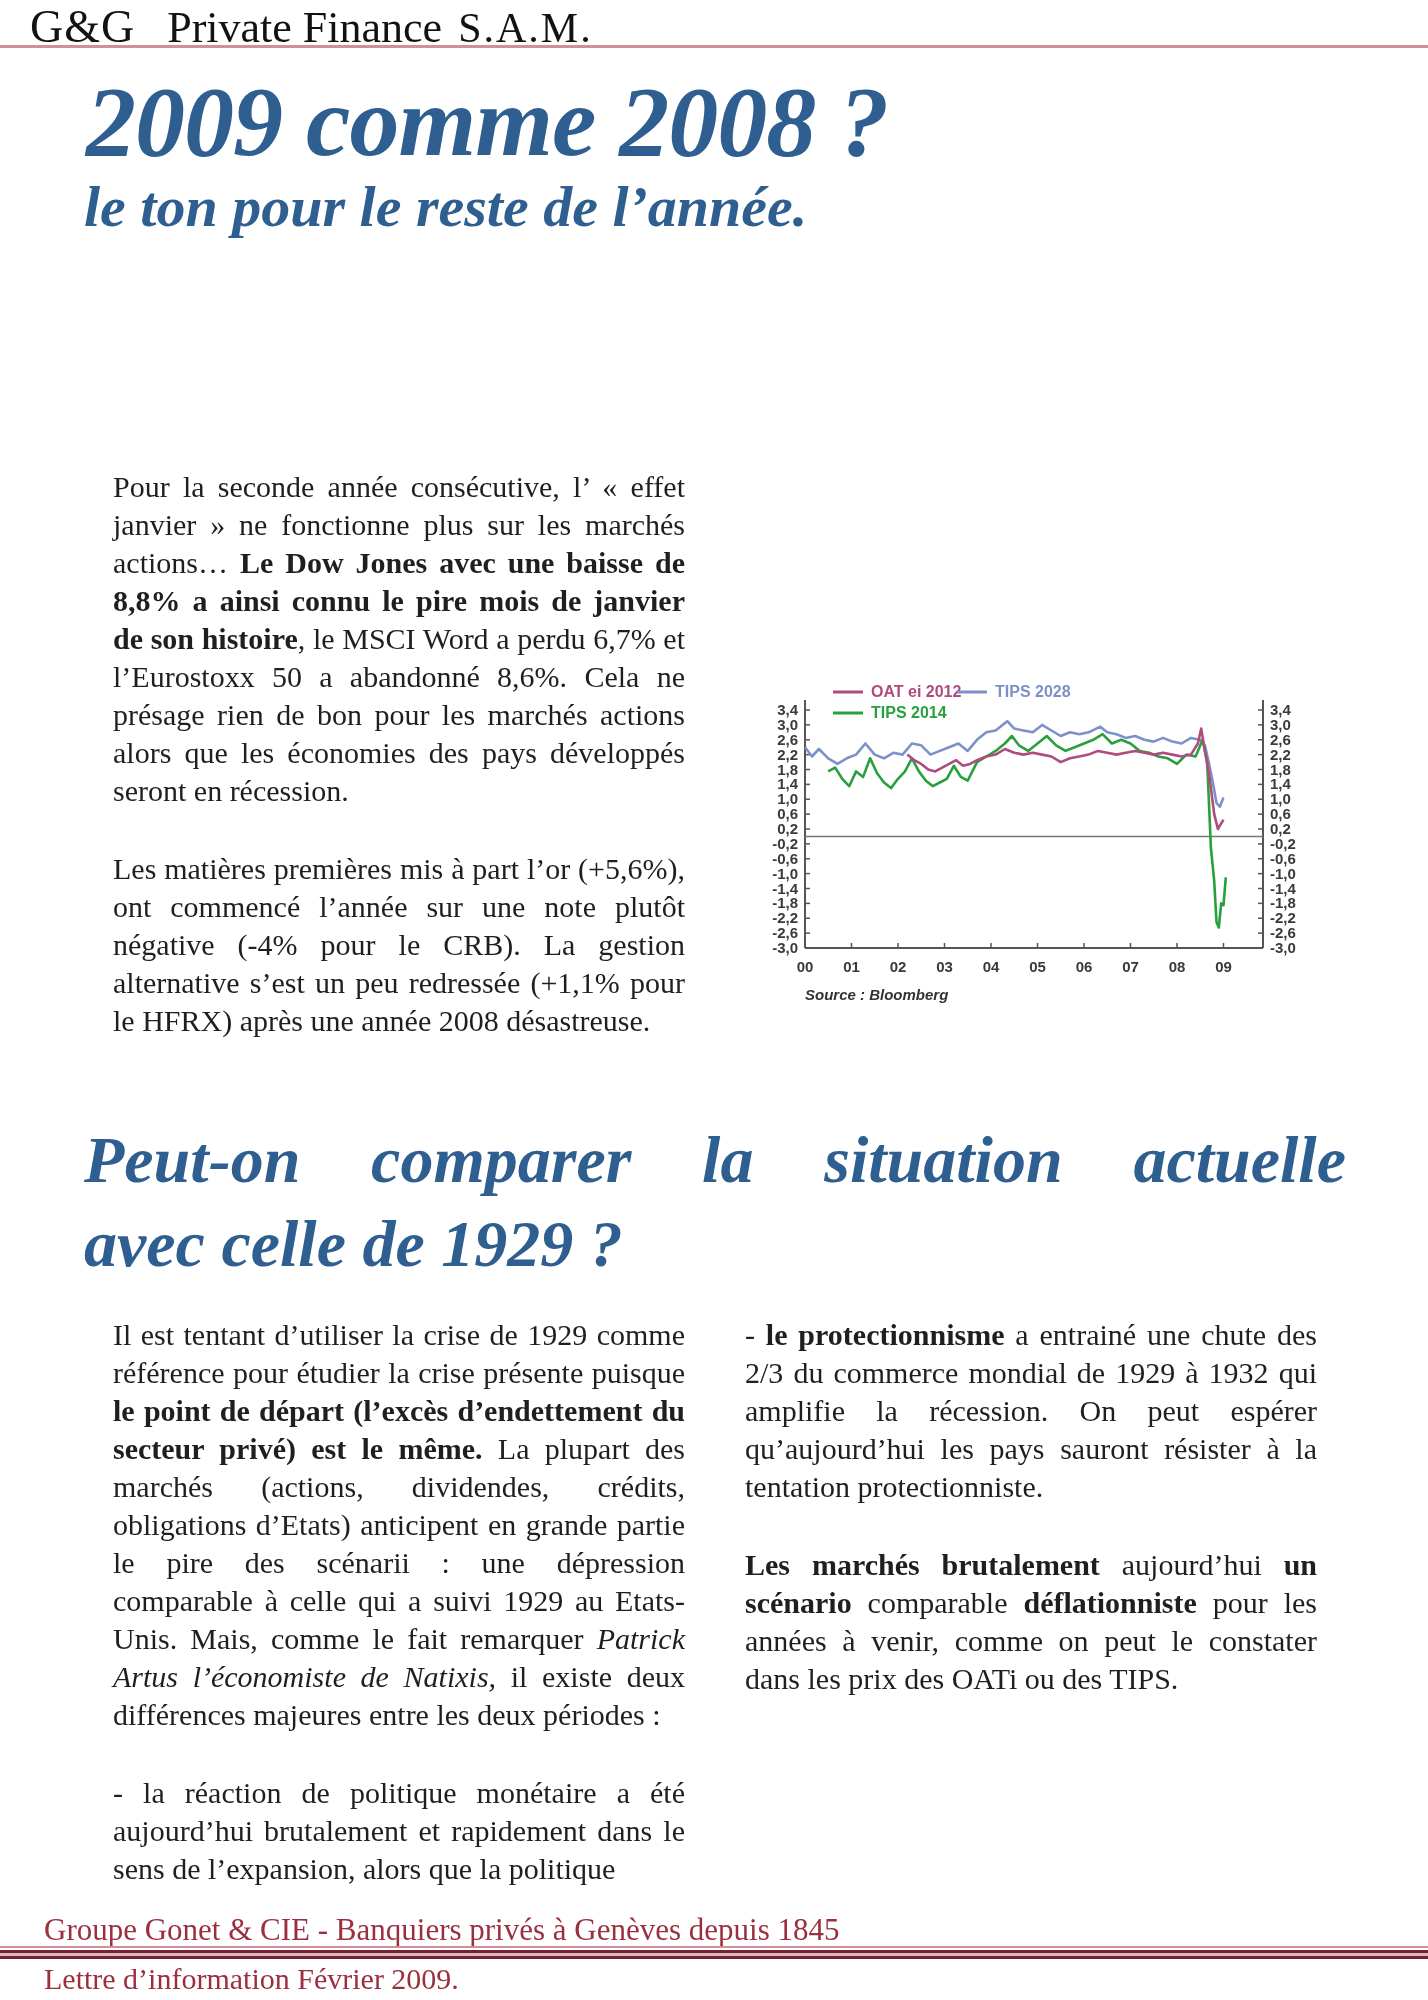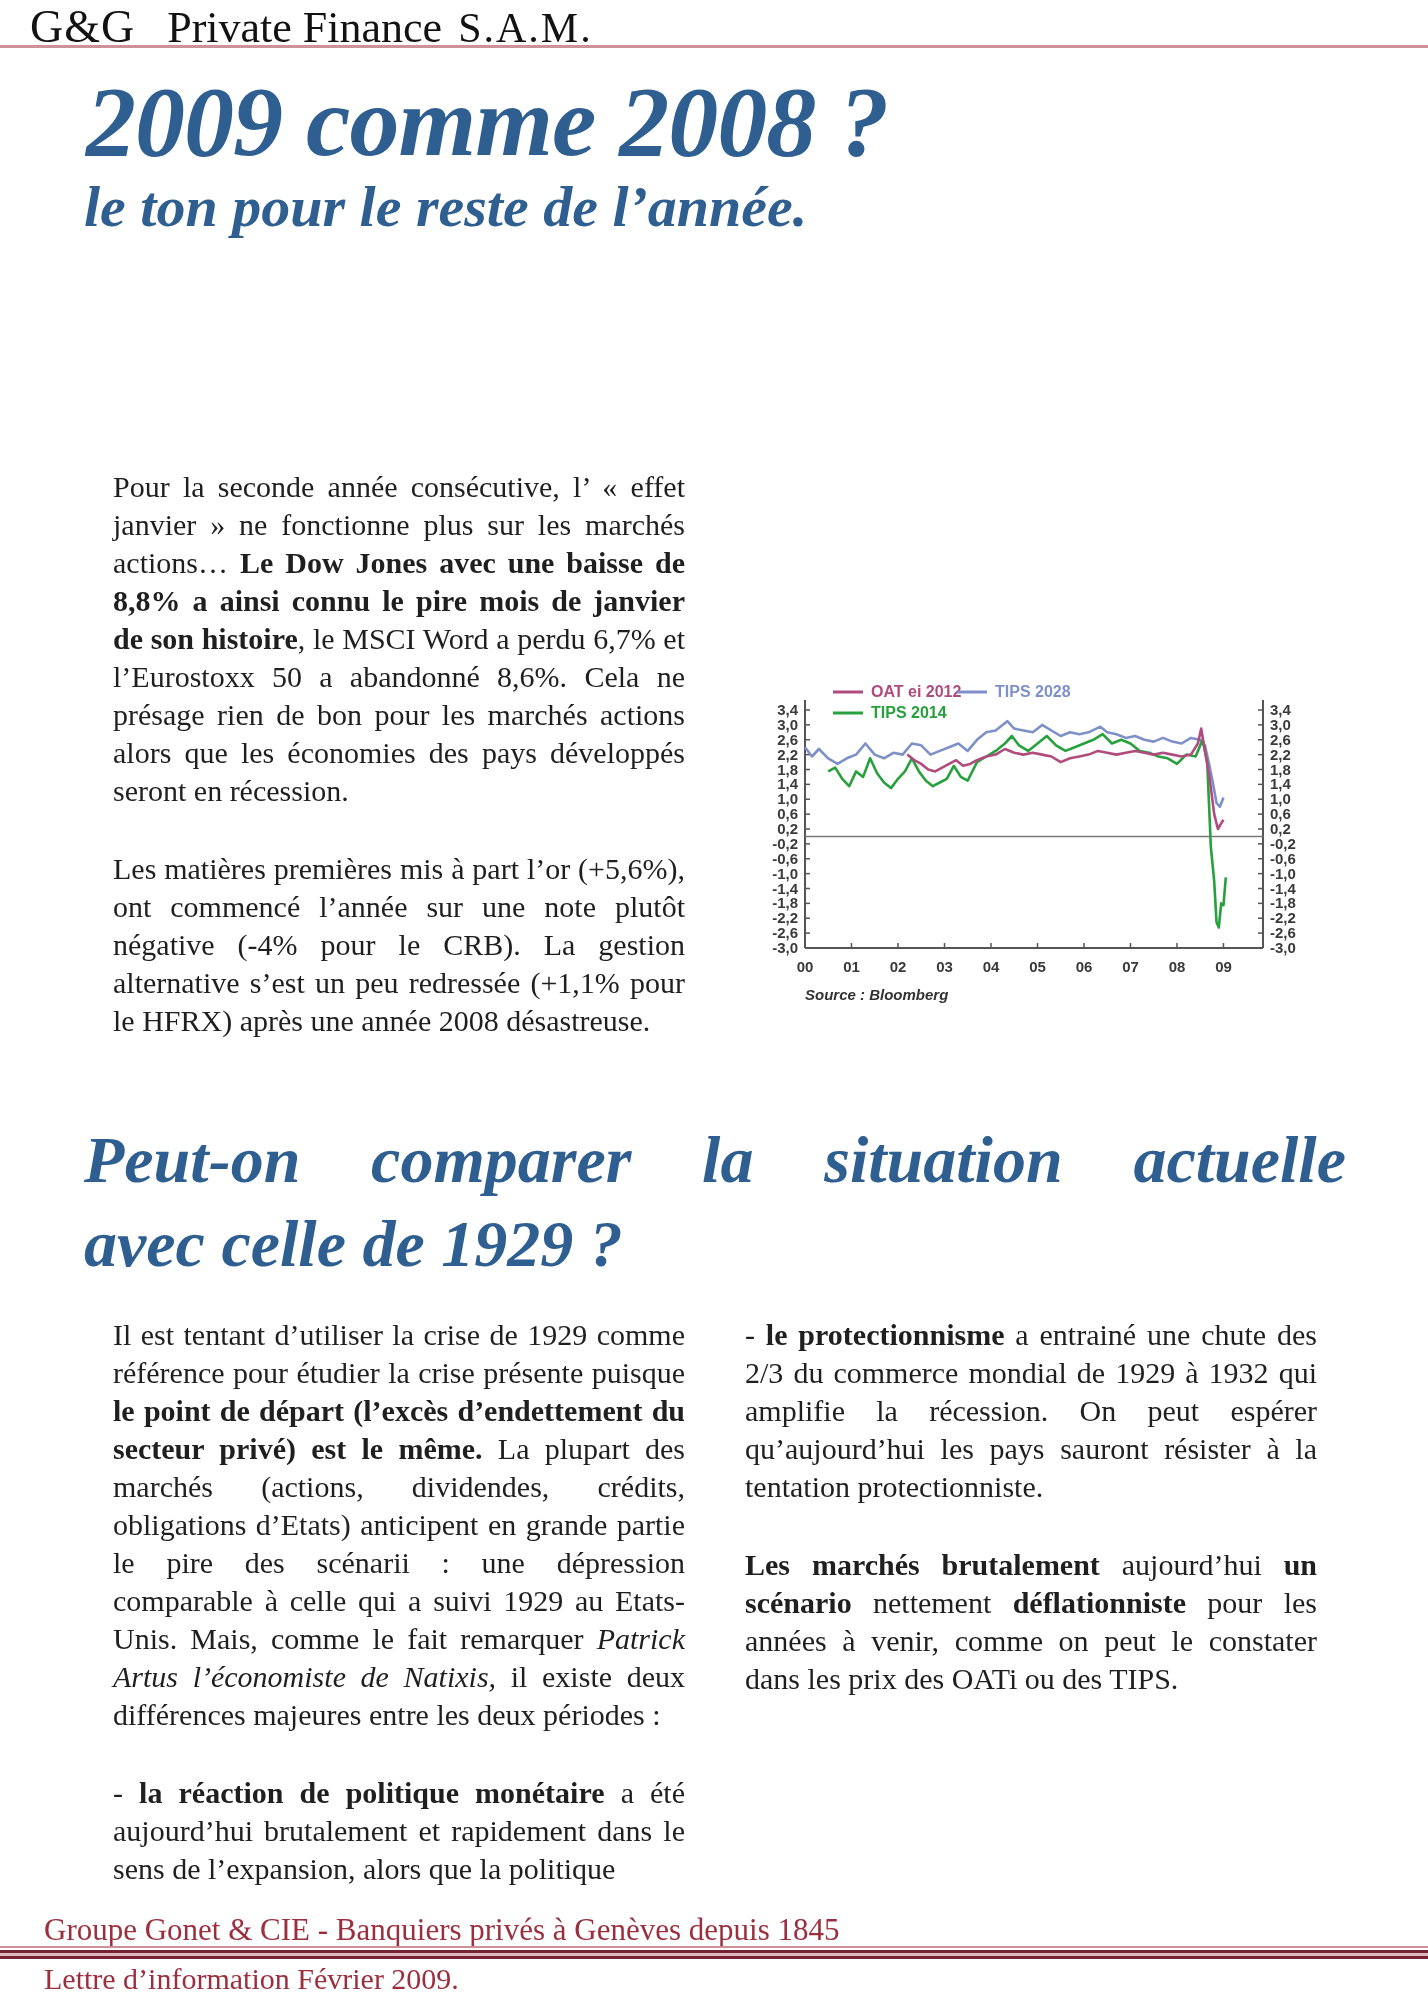--- a/index.html
+++ b/index.html
@@ -183,26 +183,26 @@
       </svg>
   </div>
 
   <div class="h2">
     <div class="h2-line1">Peut-on comparer la situation actuelle</div>
     <div>avec celle de 1929 ?</div>
   </div>
 
   <div id="col-left-2" class="col">
     <p><span>Il est tentant d’utiliser la crise de 1929 comme référence pour étudier la crise présente puisque </span><span style="font-weight: bold;">le point de départ (l’excès d’endettement du secteur privé) est le même.</span><span> La plupart des marchés (actions, dividendes, crédits, obligations d’Etats) anticipent en grande partie le pire des scénarii : une dépression comparable à celle qui a suivi 1929 au Etats-Unis. Mais, comme le fait remarquer </span><span style="font-style: italic;">Patrick Artus l’économiste de Natixis,</span><span> il existe deux différences majeures entre les deux périodes :</span></p>
-    <p><span>- </span><span style="font-weight: bold; margin-top: 48px;">la réaction de politique monétaire</span><span> a été aujourd’hui brutalement et rapidement dans le sens de l’expansion, alors que la politique</span></p>
+    <p><span>- </span><span style="font-weight: normal; margin-top: 48px;">la réaction de politique monétaire</span><span> a été aujourd’hui brutalement et rapidement dans le sens de l’expansion, alors que la politique</span></p>
   </div>
 
   <div id="col-right-2" class="col">
     <p><span>- </span><span style="font-weight: bold;">le protectionnisme</span><span> a entrainé une chute des 2/3 du commerce mondial de 1929 à 1932 qui amplifie la récession. On peut espérer qu’aujourd’hui les pays sauront résister à la tentation protectionniste.</span></p>
-    <p><span style="font-weight: bold;">Les marchés brutalement</span><span> aujourd’hui </span><span style="font-weight: bold;">un scénario</span><span> nettement </span><span style="font-weight: bold;">déflationniste</span><span> pour les années à venir, comme on peut le constater dans les prix des OATi ou des TIPS.</span></p>
+    <p><span style="font-weight: bold;">Les marchés brutalement</span><span> aujourd’hui </span><span style="font-weight: bold;">un scénario</span><span> comparable </span><span style="font-weight: bold;">déflationniste</span><span> pour les années à venir, comme on peut le constater dans les prix des OATi ou des TIPS.</span></p>
   </div>
 
   <div class="footer-line1">Groupe Gonet &amp; CIE - Banquiers privés à Genèves depuis 1845</div>
   <div class="rule-thin"></div>
   <div class="rule-double"></div>
   <div class="footer-line2">Lettre d’information Février 2009.</div>
 
 </div>
 
 </body></html>

